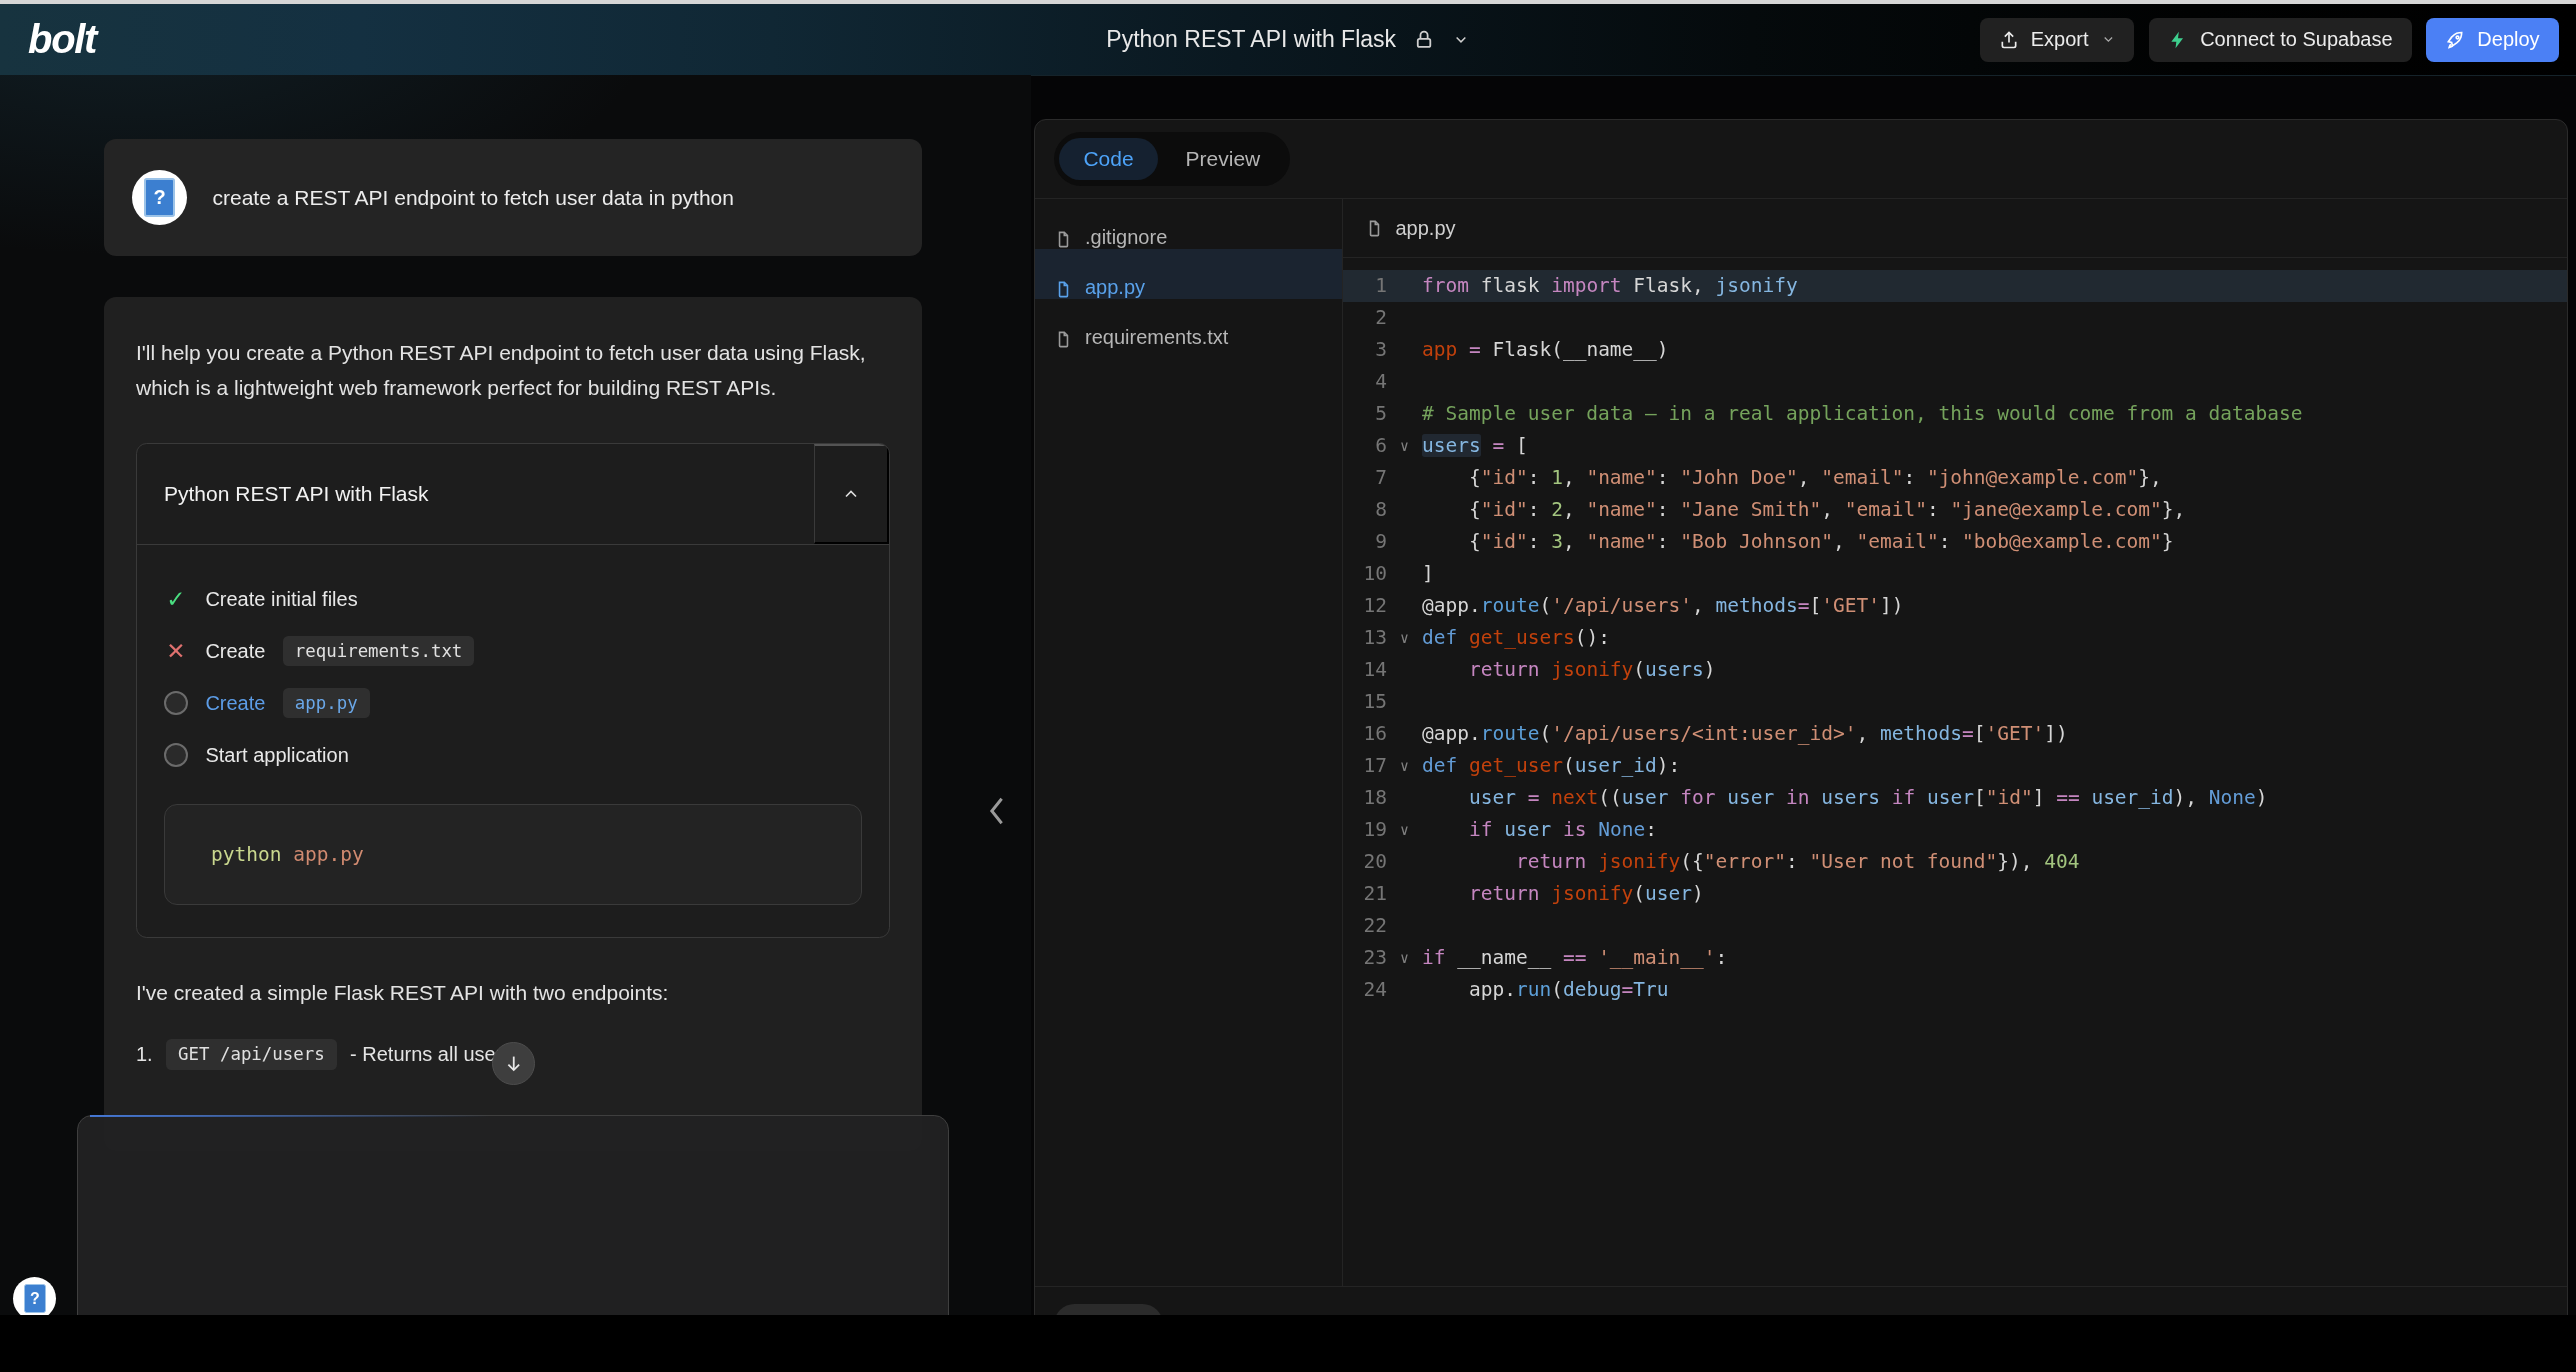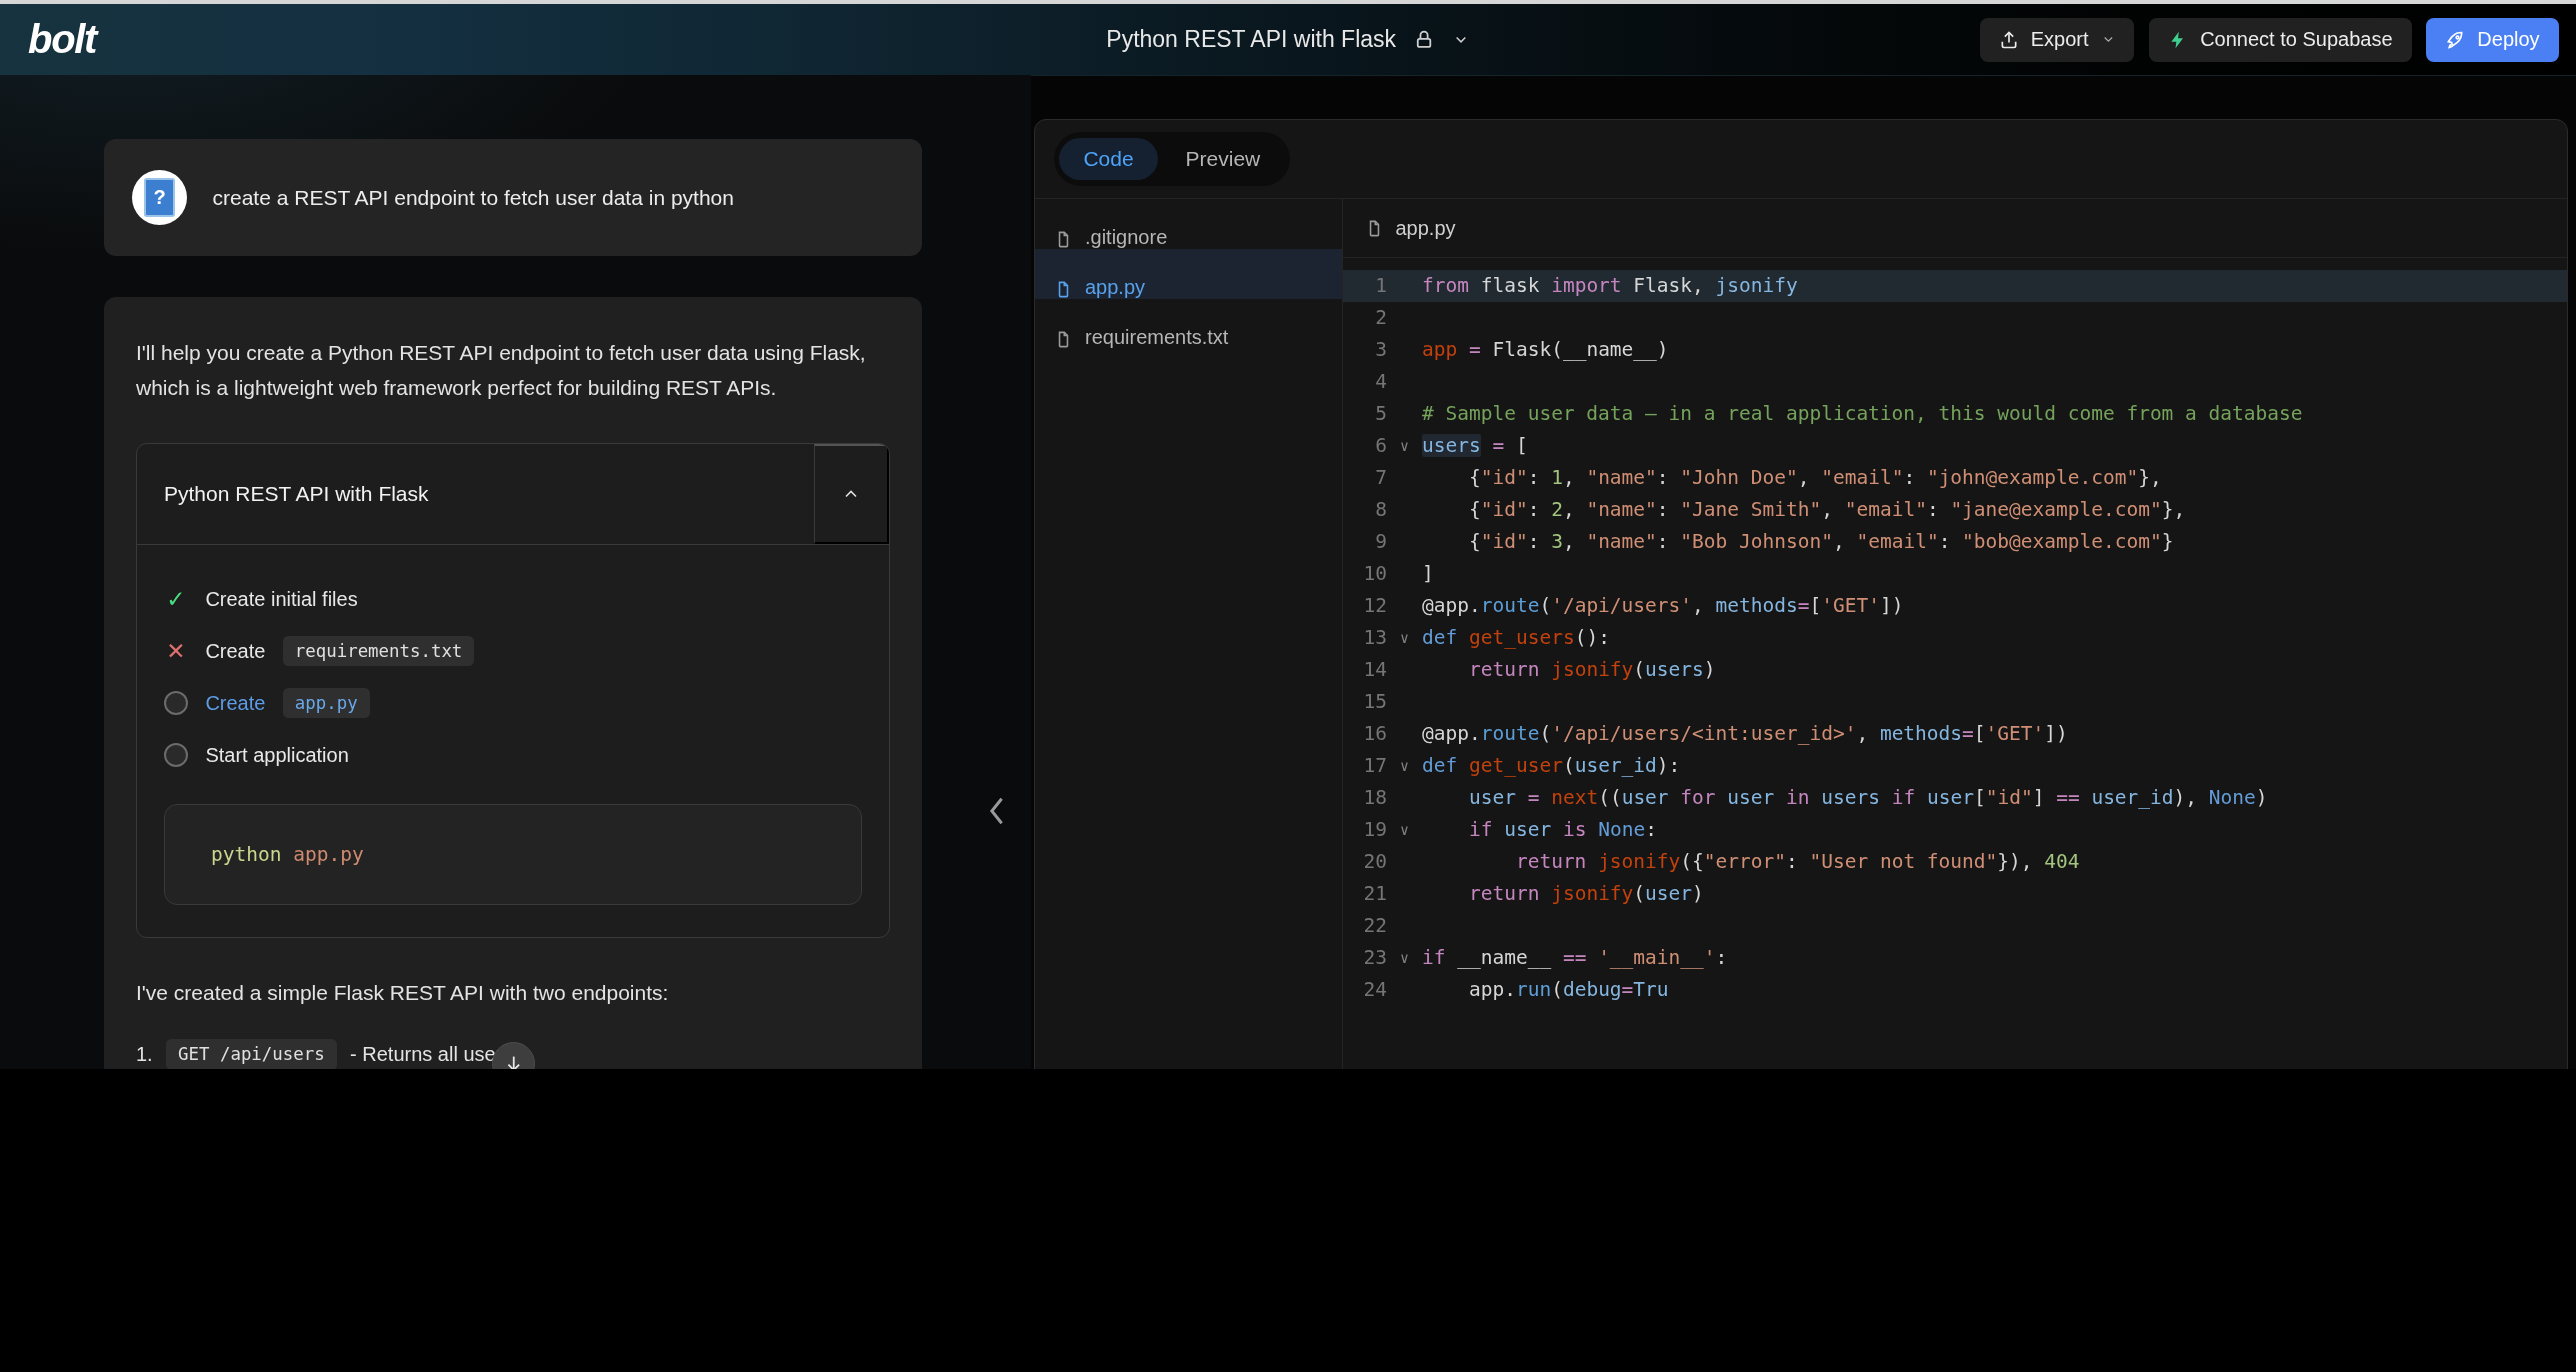--- a/index.html
+++ b/index.html
@@ -1,16 +1,16 @@
 <!DOCTYPE html>
 <html style="font-size:10.7px"><head>
 <meta charset="utf-8">
 <style>
   html,body{margin:0;padding:0;background:#000;}
-  .app{position:relative;width:2576px;height:1069px;overflow:hidden;background:#050506;
+  .app{position:relative;width:2576px;height:1315px;overflow:hidden;background:#050506;
        font-family:"Liberation Sans",sans-serif;color:#e6e6e6;}
   svg{display:block;}
   
   .top-strip{position:absolute;left:0;top:0;width:100%;height:4px;background:#d6d6d6;}
   
   header{position:absolute;left:0;top:4px;width:100%;height:71px;
     background:linear-gradient(90deg,#17333f 0%,#143041 14%,#102734 30%,#0a1820 48%,#050a0c 68%,#010202 85%,#000 100%);
     border-bottom:0.7px solid #15232a;display:flex;align-items:center;}
   .logo{margin-left:28px;font-size:40px;font-weight:800;font-style:italic;letter-spacing:-1.3px;color:#fff;}
   .title-group{position:absolute;left:50%;transform:translateX(-50%);display:flex;align-items:center;gap:17.4px;cursor:pointer;}

